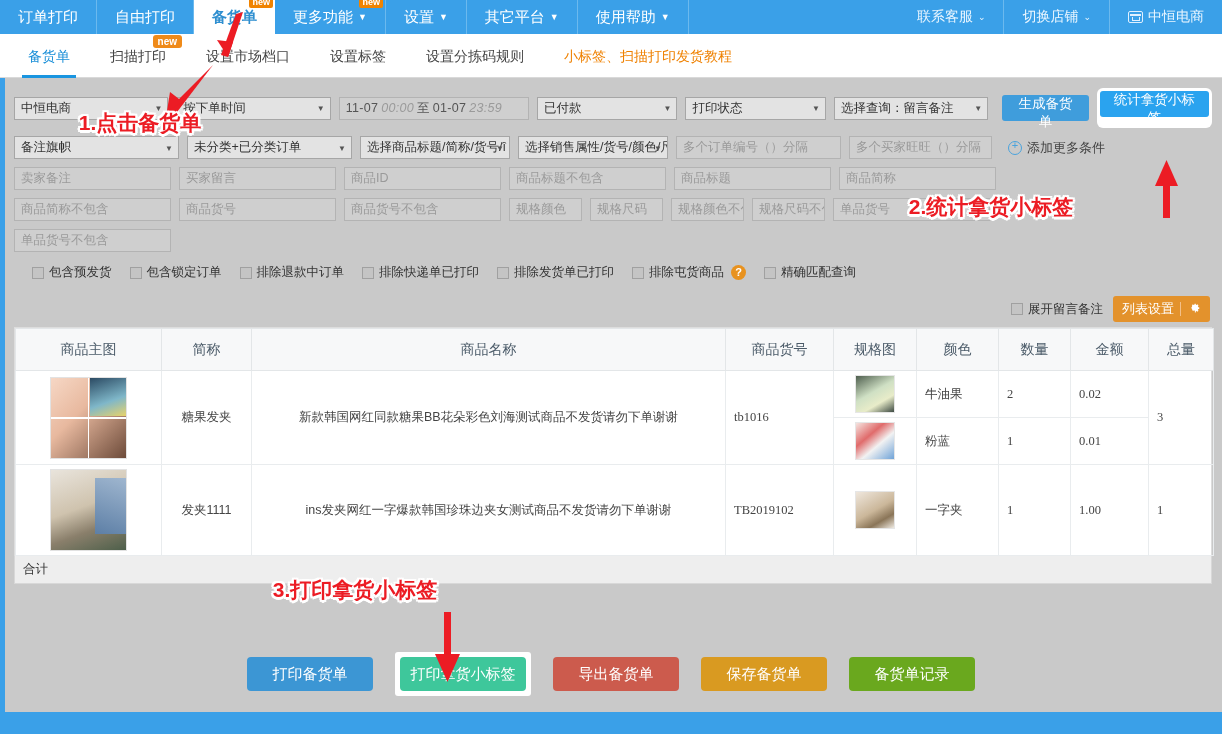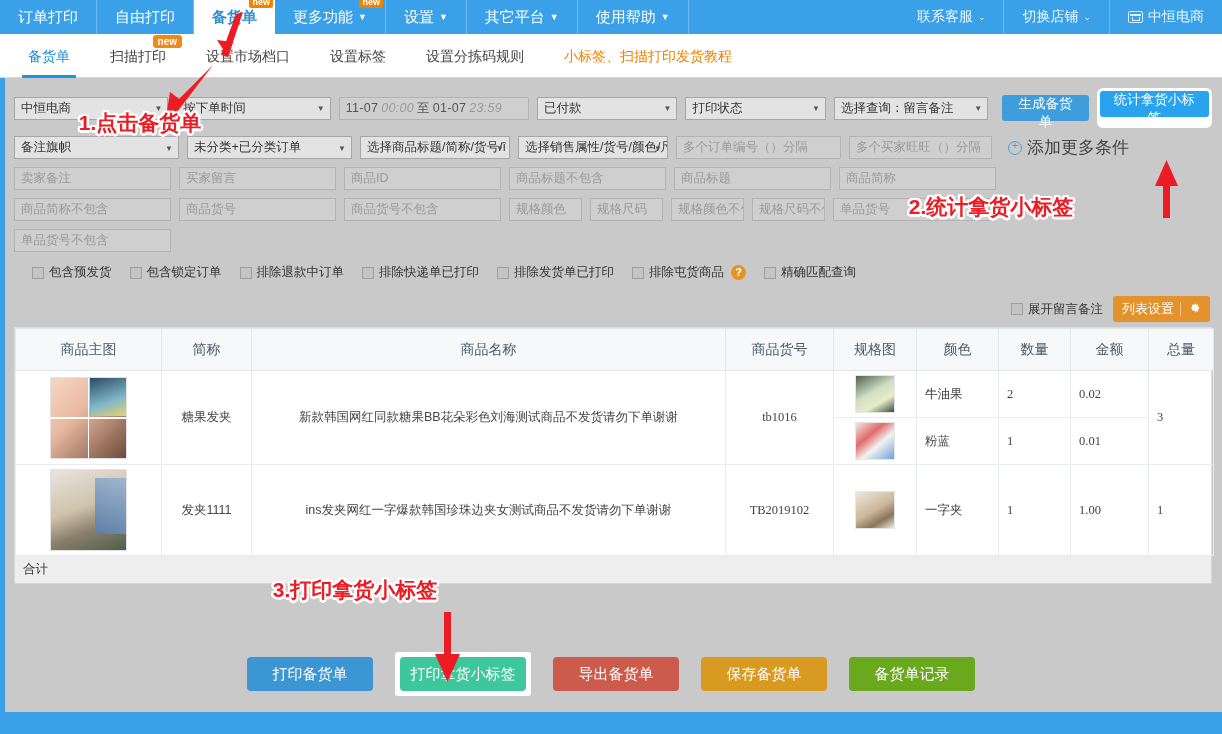--- a/index.html
+++ b/index.html
@@ -99,21 +99,21 @@
   .btn-blue{
     height:26px; background:#3f9ddc; color:#fff; border:none; border-radius:3px;
     padding:0 12px; font-size:13.5px; cursor:pointer;
     font-family:"Liberation Sans",sans-serif;
   }
   .btn-blue.bright{ background:#2aa3ef; }
   .btn-hl{
     background:#fff; padding:3px; display:inline-block; border-radius:6px;
   }
   .addmore{
-    display:flex; align-items:center; gap:5px; font-size:17px; color:#444; cursor:pointer;
+    display:flex; align-items:center; gap:5px; font-size:13px; color:#444; cursor:pointer;
   }
   .plus-icon{
     width:14px; height:14px; border-radius:50%; border:1.5px solid #49a3dd;
     color:#49a3dd; font-size:11px; line-height:11px; text-align:center; position:relative;
   }
   .plus-icon::before{ content:"+"; position:absolute; left:0; right:0; top:-2px; }
 
   .checkrow{ display:flex; align-items:center; gap:18px; padding:4px 0 2px 18px; }
   .ckitem{ display:flex; align-items:center; gap:5px; font-size:12.5px; color:#333; cursor:pointer; }
   .ckbox{
@@ -146,21 +146,21 @@
   table.grid th{
     background:#f7f8f9; color:#4a5a68; font-size:14px; font-weight:normal;
     height:42px; border:1px solid #e3e6e8; text-align:center;
   }
   table.grid td{
     border:1px solid #e9ecee; font-size:12.5px; color:#444;
     padding:4px 8px; vertical-align:middle;
   }
   td.center{ text-align:center; }
   td.pname{ color:#1c8fce; font-size:12.5px; text-align:center; }
-  td.code{ text-align:center; color:#333; font-family:"Liberation Serif",serif; font-size:13px;}
+  td.code{ color:#333; font-family:"Liberation Serif",serif; font-size:13px;}
   td.num{ font-family:"Liberation Serif",serif; font-size:13.5px; color:#333; padding-left:10px; }
   .thumb{
     width:77px; height:82px; display:block; margin:0 auto; border:1px solid #e2e2e2;
   }
   .thumb2{
     width:40px; height:38px; display:block; margin:0 auto; border:1px solid #e6e6e6;
   }
 
   
   .ph-candy{

